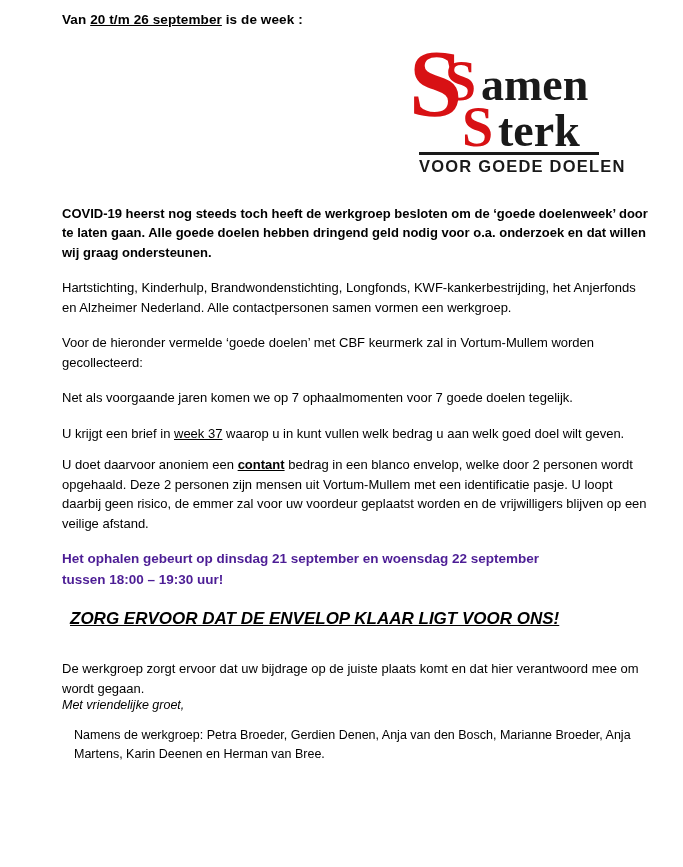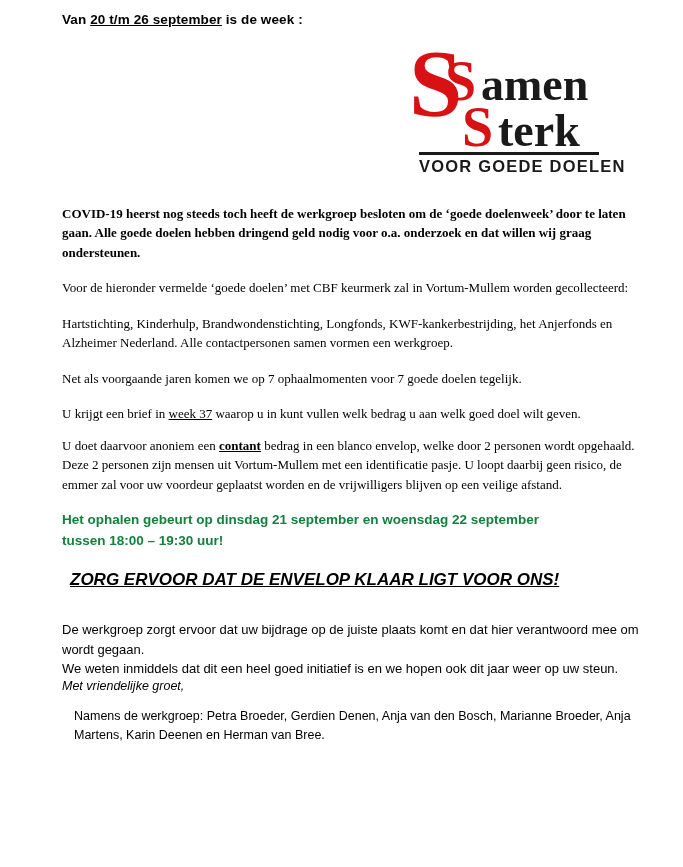--- a/index.html
+++ b/index.html
@@ -48,27 +48,26 @@
     height: 140px;
   }
   .logo-svg { display: block; }
 
   .spacer-logo { height: 168px; }
 
   p.para {
     font-size: 13px;
     line-height: 1.5;
     margin: 0 0 16px 0;
-    font-family: Liberation Serif, serif;
   }
   p.para.bold { font-weight: bold; }
   p.tight { margin-bottom: 12px; }
 
   .red {
-    color: #15803d;
+    color: #4c1d95;
     font-weight: bold;
     font-size: 13.5px;
     line-height: 1.55;
     margin: 0 0 18px 0;
   }
   .zorg {
     font-weight: bold;
     font-style: italic;
     text-decoration: underline;
     font-size: 17px;
@@ -116,37 +115,36 @@
 
         <rect x="12" y="114" width="180" height="3" fill="#1a1a1a"></rect>
         <text x="12" y="134" font-family="Liberation Sans, sans-serif" font-size="16.5" font-weight="bold" letter-spacing="1.2" fill="#1a1a1a">VOOR GOEDE DOELEN</text>
       </svg>
     </div>
 
     <div class="spacer-logo"></div>
 
     <p class="para bold">COVID-19 heerst nog steeds toch heeft de werkgroep besloten om de ‘goede doelenweek’ door te laten gaan. Alle goede doelen hebben dringend geld nodig voor o.a. onderzoek en dat willen wij graag ondersteunen.</p>
 
+    <p class="para">Hartstichting, Kinderhulp, Brandwondenstichting, Longfonds, KWF-kankerbestrijding, het Anjerfonds en Alzheimer Nederland. Alle contactpersonen samen vormen een werkgroep.</p>
+
     <p class="para">Voor de hieronder vermelde ‘goede doelen’ met  CBF keurmerk zal in Vortum-Mullem worden gecollecteerd:</p>
-
-    <p class="para">Hartstichting, Kinderhulp, Brandwondenstichting, Longfonds, KWF-kankerbestrijding, het Anjerfonds en Alzheimer Nederland. Alle contactpersonen samen vormen een werkgroep.</p>
 
     <p class="para">Net als voorgaande jaren komen we op 7 ophaalmomenten voor 7 goede doelen tegelijk.</p>
 
     <p class="para tight"><span>U krijgt een brief in </span><span class="u">week 37</span><span> waarop u in kunt vullen welk bedrag u aan welk goed doel wilt geven.</span></p>
 
     <p class="para"><span>U doet daarvoor anoniem een </span><span class="b u">contant</span><span> bedrag in een blanco envelop, welke door 2 personen wordt opgehaald. Deze 2 personen zijn mensen uit Vortum-Mullem met een identificatie pasje. U loopt daarbij geen risico, de emmer zal voor uw voordeur geplaatst worden en de vrijwilligers blijven op een veilige afstand.</span></p>
 
     <p class="red">
       <span>Het ophalen gebeurt op dinsdag 21 september en woensdag 22 september</span><br>
       <span>tussen 18:00 – 19:30 uur!</span>
     </p>
 
     <p class="zorg">ZORG ERVOOR DAT DE ENVELOP KLAAR LIGT VOOR ONS!</p>
 
     <p class="closing">De werkgroep zorgt ervoor dat uw bijdrage op de juiste plaats komt en dat hier verantwoord mee om wordt gegaan.</p>
-    <p class="closing">We weten inmiddels dat dit een heel goed initiatief is en we hopen ook dit jaar weer op uw steun.</p>
 
     <p class="sig">Met vriendelijke groet,</p>
     <p class="names">Namens de werkgroep: Petra Broeder, Gerdien Denen, Anja van den Bosch, Marianne Broeder, Anja Martens, Karin Deenen en Herman van Bree.</p>
 
   </div>
 </div>
 
 </body></html>

